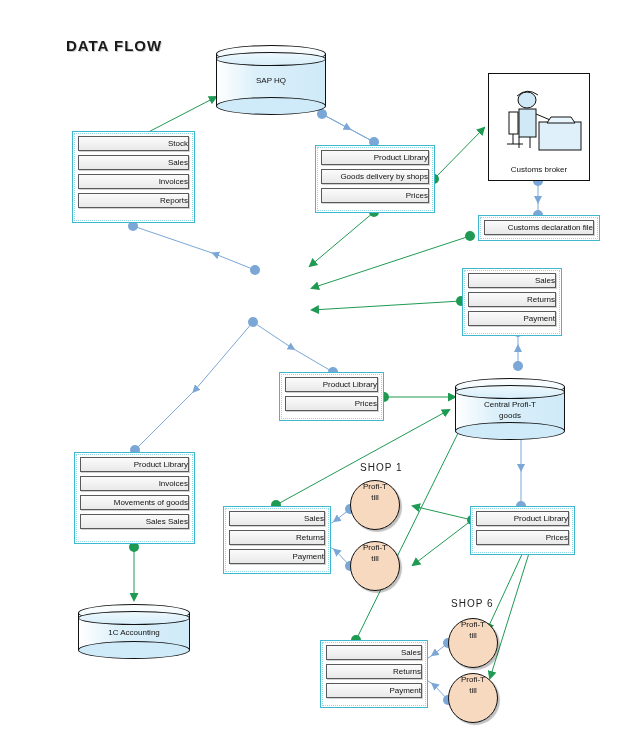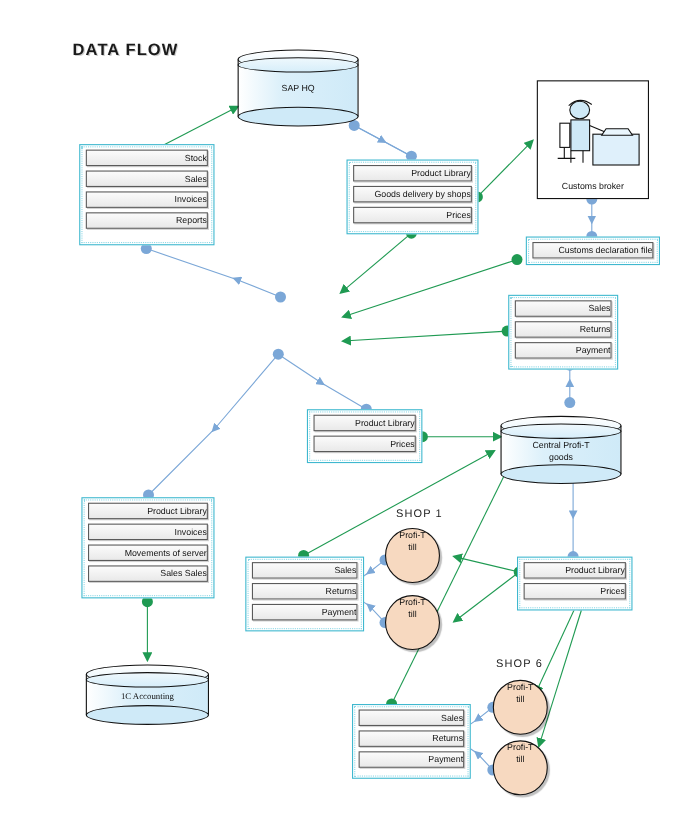--- a/index.html
+++ b/index.html
@@ -216,25 +216,25 @@
     <div class="ring"></div>
     <div class="lbl">
       <span>Central Profi-T</span><br>
       <span>goods</span>
     </div>
   </div>
 
   <div class="group" style="left:74px;top:452px;width:121px;height:92px;">
     <div class="row">Product Library</div>
     <div class="row">Invoices</div>
-    <div class="row">Movements of server</div>
+    <div class="row">Movements of goods</div>
     <div class="row">Sales Sales</div>
   </div>
 
-  <div class="cyl" style="left:78px;top:604px;width:112px;height:55px;font-family:Liberation Serif, serif;">
+  <div class="cyl" style="left:78px;top:604px;width:112px;height:55px;">
     <div class="body"></div>
     <div class="bot"></div>
     <div class="top"></div>
     <div class="ring"></div>
     <div class="lbl">1C Accounting</div>
   </div>
 
   <div class="shoplabel" style="left:360px;top:462px;">SHOP 1</div>
   <div class="group" style="left:223px;top:506px;width:108px;height:68px;">
     <div class="row">Sales</div>

